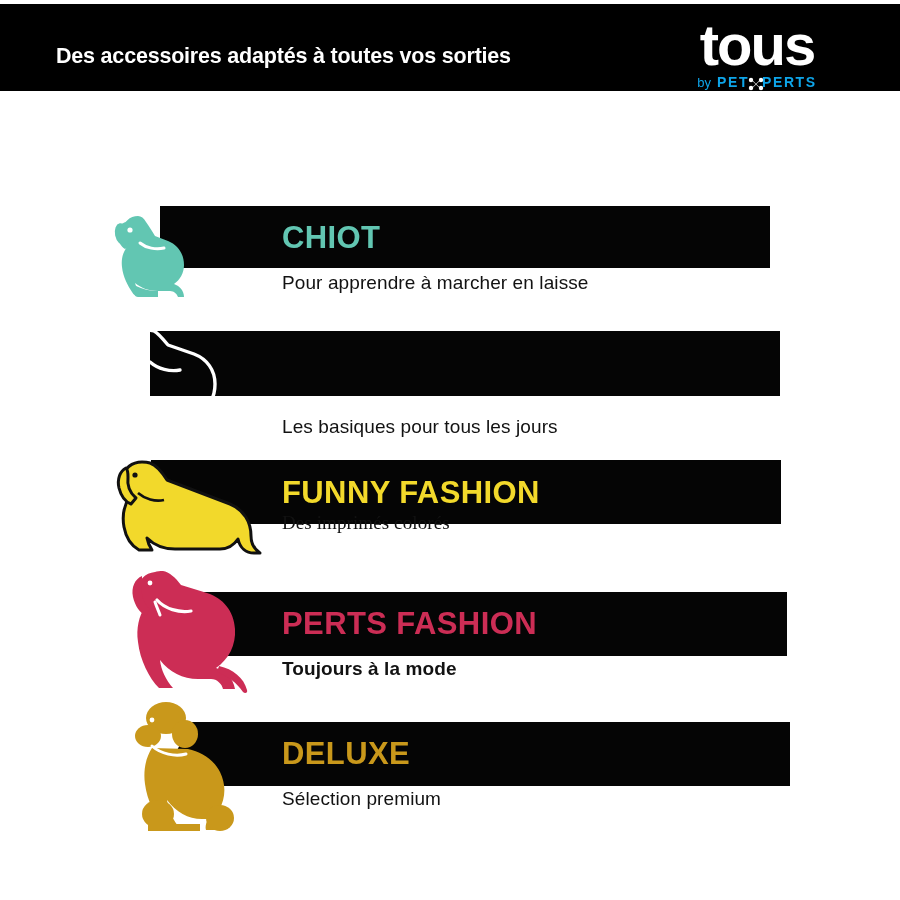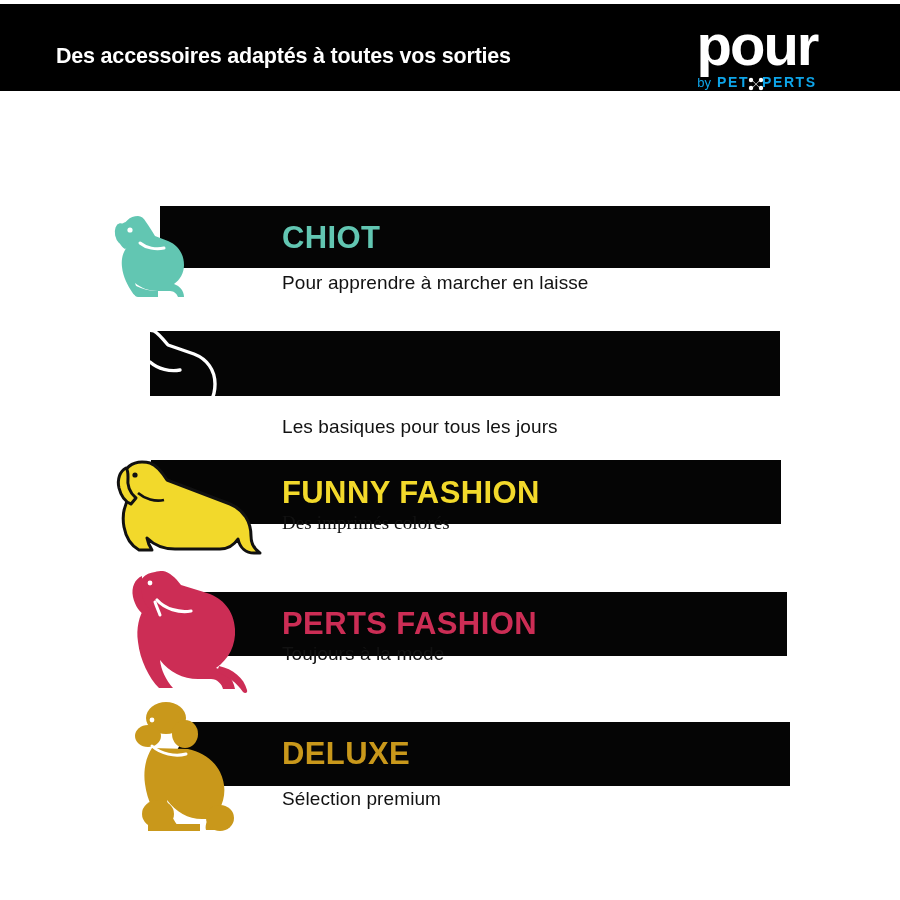--- a/index.html
+++ b/index.html
@@ -64,21 +64,21 @@
 </style>
 </head>
 <body>
 
 <div class="canvas">
 
   <div class="header">
     <div class="header-title">Des accessoires adaptés à toutes vos sorties</div>
 
     <div class="logo">
-      <div class="logo-word">pour</div>
+      <div class="logo-word">tous</div>
       <div class="logo-sub">
         <span class="by">by</span><span style="display:inline-block;width:6px;"></span><span class="brand">PET</span><span class="xbone"><svg width="16" height="16" viewBox="0 0 16 16">
               <g fill="#ffffff">
                 <circle cx="3" cy="4" r="2.2"></circle>
                 <circle cx="13" cy="12" r="2.2"></circle>
                 <circle cx="3" cy="12" r="2.2"></circle>
                 <circle cx="13" cy="4" r="2.2"></circle>
                 <path d="M3.4 3.2 L12.8 12.6 L12.6 13.0 L2.9 3.6 Z"></path>
                 <path d="M12.6 3.2 L3.2 12.6 L3.5 13.0 L13.1 3.6 Z"></path>
               </g>
@@ -177,21 +177,21 @@
                  C109 45 98 32 82 27 L56 19 C50 11 44 6 38 5 C35 5 32 5 30 6 Z"></path>
         <path d="M17 10 C10 13 6 21 8 31 C10 40 15 47 21 50 L25 43 C19 38 16 30 17 21 Z"></path>
         <path d="M94 100 C108 103 119 112 122 124 C123 127 120 128 118 126 C112 117 103 110 92 106 Z"></path>
       </g>
       <path d="M32 34 C40 43 54 47 66 45" stroke="#ffffff" stroke-width="3.2" fill="none" stroke-linecap="round"></path>
       <path d="M30 36 C32 42 34 46 35 49" stroke="#ffffff" stroke-width="3" fill="none" stroke-linecap="round"></path>
       <circle cx="25" cy="17" r="2.4" fill="#ffffff"></circle>
     </svg>
 
     <div class="bar-title" style="left:282px;top:40px;color:#CC2D55;">PERTS FASHION</div>
-    <div class="row-sub" style="left:282px;top:77px;">Toujours à la mode</div>
+    <div class="row-sub" style="left:282px;top:92px;font-weight:bold;">Toujours à la mode</div>
   </div>
 
   <div class="row" style="top:700px;height:140px;">
     <div class="bar" style="left:158px;top:22px;width:632px;height:64px;
                 clip-path:polygon(34px 0, 632px 0, 632px 64px, 0 64px);"></div>
 
     <svg class="dog" style="left:128px;top:0px;" width="140" height="135" viewBox="0 0 140 135">
       <g fill="#C9981B">
         <ellipse cx="38" cy="18" rx="20" ry="16"></ellipse>
         <ellipse cx="20" cy="36" rx="13" ry="11"></ellipse>

